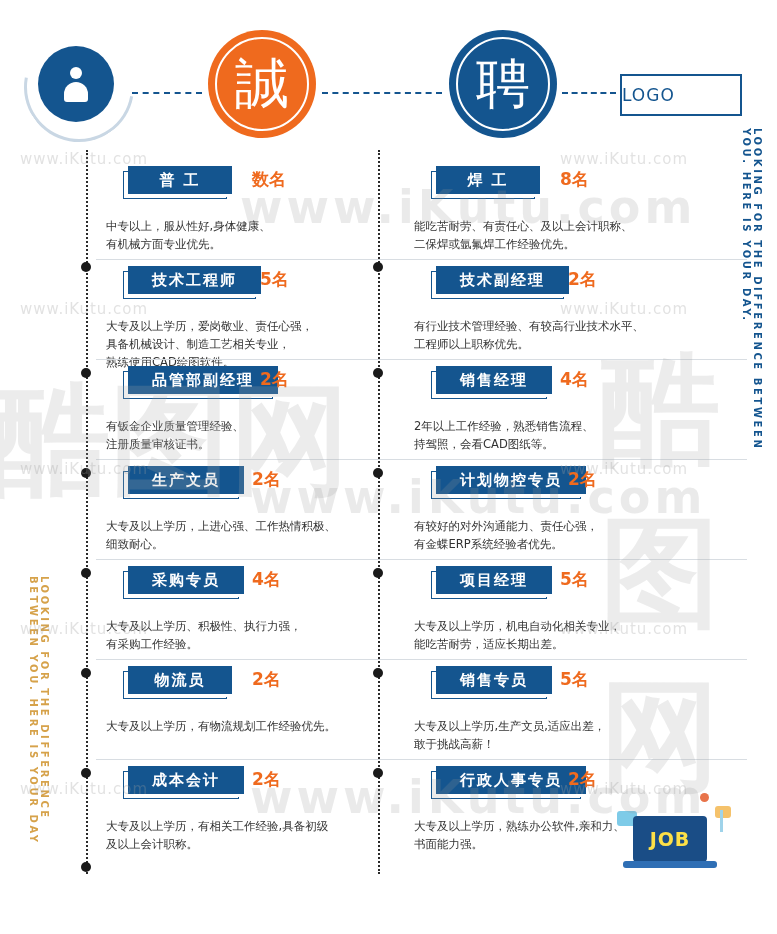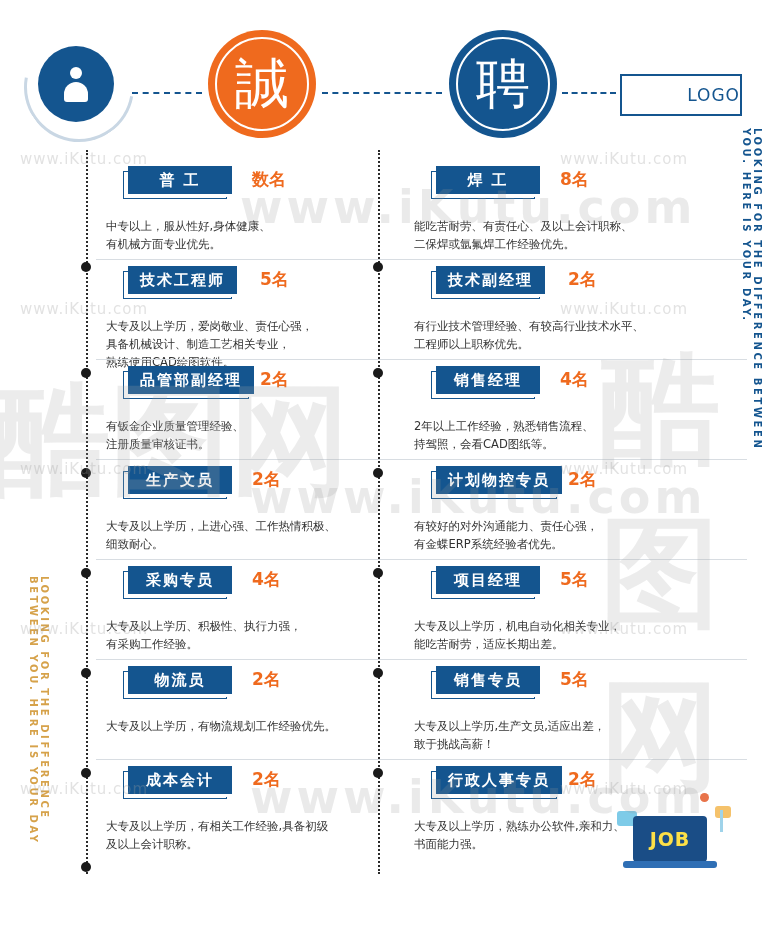--- a/index.html
+++ b/index.html
@@ -64,21 +64,21 @@
   }
   .circle-pin .ring{
     position:absolute;left:7px;top:7px;right:7px;bottom:7px;border-radius:50%;
     border:2px solid #fff;
   }
   .circle-pin span{
     color:#fff;font-size:54px;position:relative;z-index:2;line-height:1;
   }
   .logo-box{
     position:absolute;left:620px;top:74px;width:118px;height:38px;
-    border:2px solid #14558f;display:flex;align-items:center;justify-content:flex-end;
+    border:2px solid #14558f;display:flex;align-items:center;justify-content:flex-start;
   }
   .logo-box span{color:#14558f;font-size:17px;letter-spacing:1px;}
   .dash-h{
     position:absolute;height:0;border-top:2px dashed #14558f;
   }
 
   
   .rail{
     position:absolute;top:150px;bottom:60px;width:0;border-left:2px dotted #2a2a2a;
   }
@@ -96,21 +96,21 @@
     position:absolute;left:96px;right:30px;bottom:0;height:0;border-top:1px solid #d8dde2;
   }
   .col{position:absolute;top:6px;width:300px;}
   .col.l{left:100px;}
   .col.r{left:408px;}
 
   .title-wrap{position:relative;height:30px;}
   .title-box{
     position:absolute;left:28px;top:0;min-width:104px;height:28px;
     background:#14558f;display:flex;align-items:center;justify-content:center;
-    padding:0 12px;box-sizing:border-box;
+    padding:0 24px;box-sizing:border-box;
     box-shadow:3px 3px 0 0 #ffffff;
   }
   .title-box .frame{
     position:absolute;left:-5px;top:5px;width:100%;height:28px;
     border:1px solid #14558f;box-sizing:border-box;z-index:-1;
   }
   .title-box span{color:#fff;font-size:15px;font-weight:bold;letter-spacing:2px;}
   .count{
     position:absolute;left:152px;top:2px;color:#ef6a1e;font-size:17px;font-weight:bold;
   }

